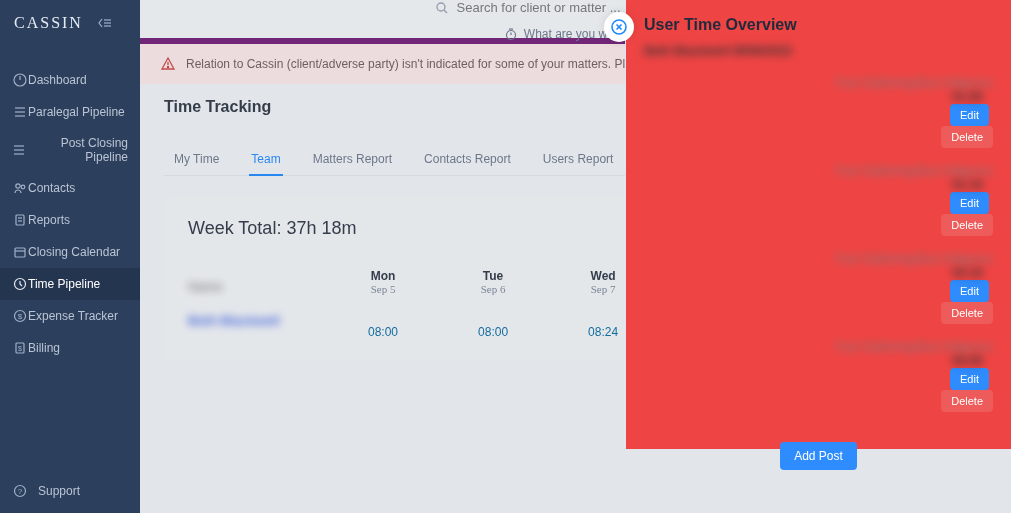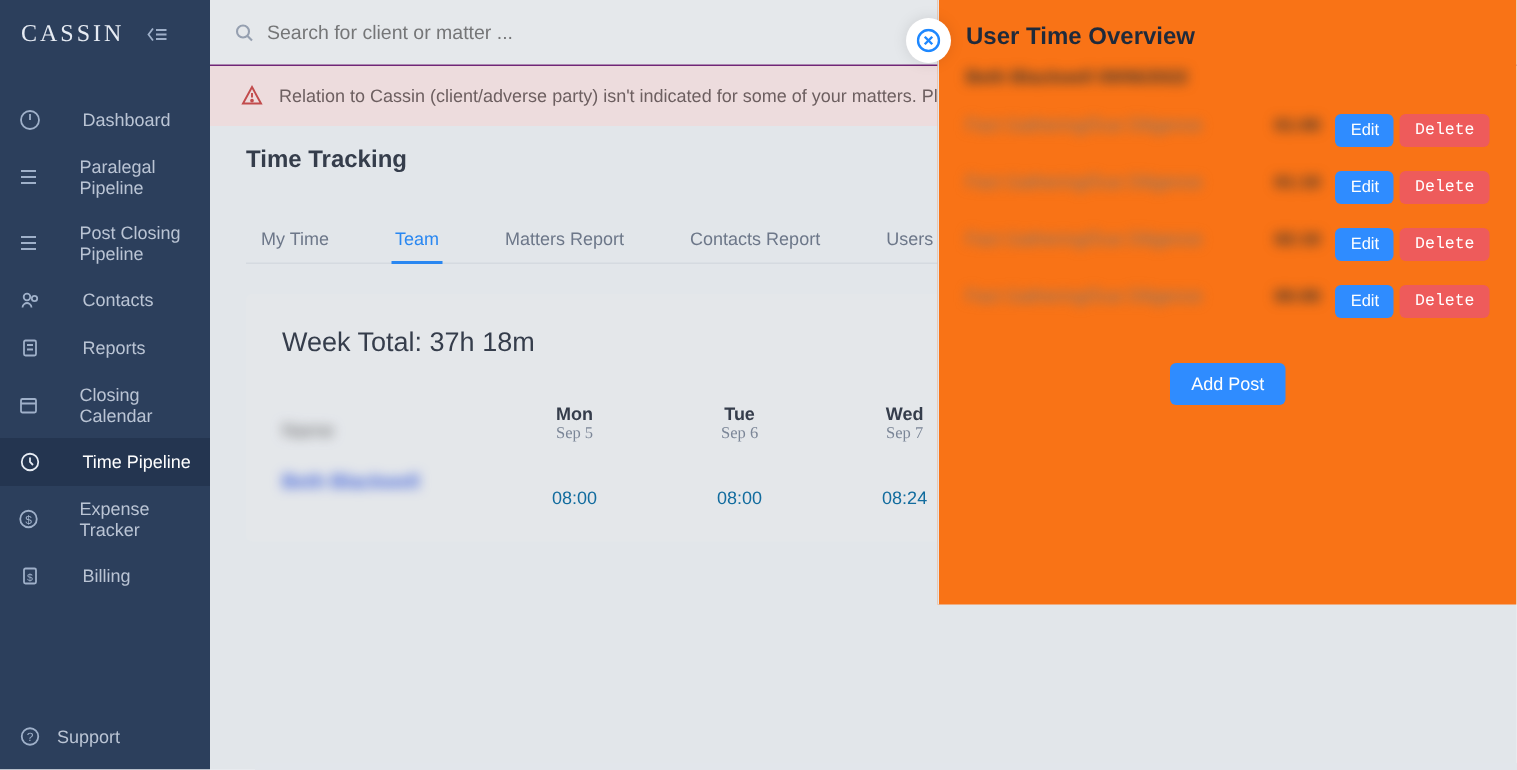--- a/index.html
+++ b/index.html
@@ -4,69 +4,69 @@
 <style>
   * { box-sizing: border-box; margin: 0; padding: 0; }
   body { font-family: -apple-system, BlinkMacSystemFont, "Segoe UI", Arial, sans-serif; font-size: 13px; color:#333; width:1011px; height:513px; overflow:hidden; position:relative; background:#f1f4f8; }
   
   
   .sidebar { position:absolute; left:0; top:0; width:140px; height:513px; background:#2c3f5c; color:#bac4d4; display:flex; flex-direction:column; }
   .brand { display:flex; align-items:center; justify-content:space-between; padding:14px 28px 14px 14px; }
   .brand-name { font-family: "Georgia", serif; letter-spacing:2px; font-size:16px; color:#e6ebf3; font-weight:500;}
   .collapse-icon { color:#9fb0c9; font-size:12px; }
   .nav { margin-top:18px; flex:1; }
-  .nav-item { display:flex; align-items:center; gap:27px; padding:8px 12px; font-size:12px; cursor:pointer; color:#bac4d4;}
+  .nav-item { display:flex; align-items:center; gap:0; padding:8px 12px; font-size:12px; cursor:pointer; color:#bac4d4;text-align:right;}
   .nav-item.active { background:#243550; color:#fff; }
   .nav-icon { width:16px; height:16px; display:flex; align-items:center; justify-content:center; font-size:14px; }
   .nav-footer { padding:10px 12px 14px 12px; display:flex; align-items:center; gap:10px; font-size:12px; color:#bac4d4;}
 
   
-  .topbar { position:absolute; left:140px; top:0; right:0; height:44px; background:#f4f6f9; display:flex; align-items:center; padding:0 16px; gap:12px; border-bottom:1px solid #701a75;}
+  .topbar { position:absolute; left:140px; top:0; right:0; height:44px; background:#f4f6f9; display:flex; align-items:center; padding:0 16px; gap:12px; border-bottom:6px solid #701a75;flex-direction:column;}
   .search-wrap { display:flex; align-items:center; gap:8px; color:#7c8799; flex:1;}
   .search-wrap input { border:none; background:transparent; outline:none; font-size:13px; color:#555; width:260px;}
   .activity-wrap { display:flex; align-items:center; gap:6px; color:#6b7689; font-size:12px; margin-right:40px;}
 
   
   .warn { position:absolute; left:140px; top:44px; right:0; height:40px; background:#fde9e9; display:flex; align-items:center; gap:10px; padding:0 20px; font-size:12px; color:#6b5a5a;}
   .warn-icon { color:#c44; font-size:14px; }
 
   
   .main { position:absolute; left:140px; top:84px; right:0; bottom:0; background:#f1f4f8; padding:14px 24px; }
   .page-title { font-size:16px; font-weight:600; color:#2c3443; margin-bottom:28px;}
-  .tabs { display:flex; gap:40px; border-bottom:1px solid #e2e6ec; margin-top:16px; padding-left:8px;}
+  .tabs { display:flex; gap:28px; border-bottom:1px solid #e2e6ec; margin-top:16px; padding-left:8px;}
   .tab { font-size:12px; color:#6b7689; padding:8px 2px; cursor:pointer; }
   .tab.active { color:#1e88ff; border-bottom:2px solid #1e88ff; margin-bottom:-1px;}
   .card { background:#f3f5f8; margin-top:20px; padding:22px 24px; border-radius:4px;}
   .week-total { font-size:18px; color:#2c3443; margin-bottom:30px;}
   .timetable { display:flex; }
   .tt-left { width:180px; }
   .tt-left-head { height:40px; }
   .tt-name-row { height:34px; display:flex; align-items:center;}
   .blur-gray { filter: blur(4px); color:#666; }
   .blur-blue { filter: blur(4px); color:#3a60e6; font-weight:600;}
   .tt-cols { display:flex; gap:80px; }
   .tt-col { text-align:center; }
   .tt-day { font-size:12px; font-weight:600; color:#2c3443;}
   .tt-date { font-size:11px; color:#7c8799;font-family:Liberation Serif, serif;}
   .tt-col-body { margin-top:30px; font-size:12px; color:#0369a1;}
   
   .dim { position:absolute; left:140px; top:0; right:0; bottom:0; background:rgba(120,130,140,0.12); pointer-events:none;}
 
   
-  .drawer { position:absolute; right:0; top:0; width:386px; height:403px; background:#f97316; border-left:1px solid #e2e6ec; padding:16px 18px; }
+  .drawer { position:absolute; right:0; top:0; width:386px; height:449px; background:#ef4444; border-left:1px solid #e2e6ec; padding:16px 18px; }
   .drawer-close { position:absolute; left:-22px; top:12px; width:30px; height:30px; border-radius:50%; background:#fff; display:flex; align-items:center; justify-content:center; box-shadow:0 0 10px rgba(0,0,0,0.1);}
   .drawer-close svg { stroke:#1e88ff;}
   .drawer-title { font-size:16px; font-weight:700; color:#1f2a3b; margin-bottom:10px;}
   .drawer-sub { filter:blur(4px); font-size:12px; font-weight:600; color:#333; margin-bottom:18px;}
-  .entry { display:flex; align-items:flex-start; justify-content:space-between; margin-bottom:16px;}
+  .entry { display:flex; align-items:flex-end; justify-content:space-between; margin-bottom:16px;flex-direction:column;}
   .entry-desc { filter:blur(4px); color:#777; font-size:12px; flex:1;}
   .entry-time { filter:blur(4px); font-size:12px; font-weight:600; color:#333; width:54px; text-align:right; margin-right:10px;}
   .btn { font-size:11px; padding:5px 10px; border-radius:4px; border:none; cursor:pointer; color:#fff;}
   .btn-edit { background:#2f8cff; margin-right:4px;}
-  .btn-del { background:#ee5b5b;font-family:Liberation Mono, monospace;}
+  .btn-del { background:#ee5b5b;}
   .add-wrap { display:flex; justify-content:center; margin-top:30px;}
   .btn-add { background:#2f8cff; font-size:12px; padding:7px 14px;}
 
   svg { display:block; }
 </style>
 </head>
 <body>
 
 <div class="sidebar">
   <div class="brand">

